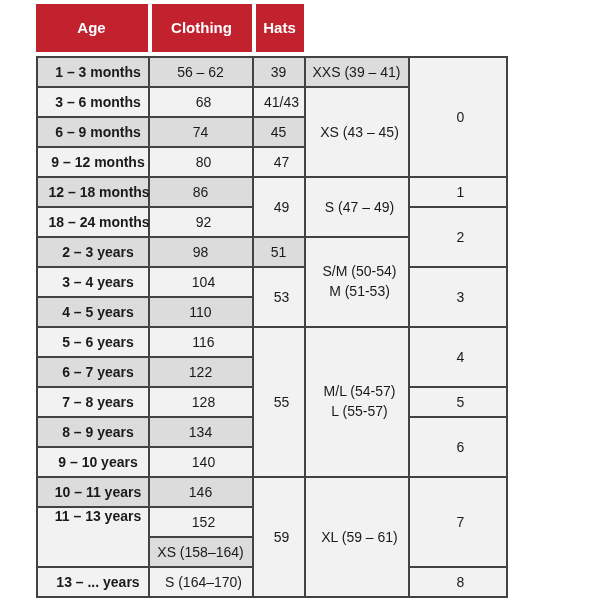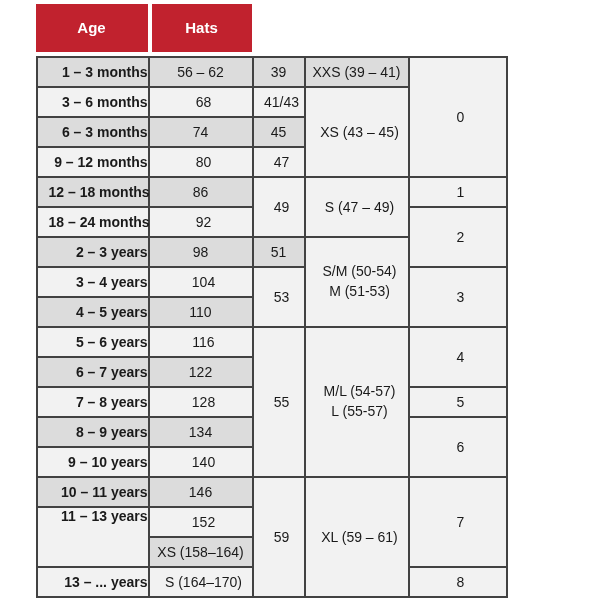--- a/index.html
+++ b/index.html
@@ -50,41 +50,42 @@
     font-size: 14px;
     color: #1a1a1a;
     text-align: center;
     vertical-align: middle;
     white-space: nowrap;
     overflow: visible;
   }
   td.s { background: #dcdcdc; }   
   td.w { background: #f2f2f2; padding-left: 6px; }   
   td.age {
-    text-align: right;
+    text-align: center;
     padding-left: 11px;
     font-weight: bold;
   }
   td.vtop {
     vertical-align: top;
   }
   .two-line {
     display: inline-block;
     text-align: center;
     line-height: 1.4;
     white-space: nowrap;
   }
 </style>
 </head>
 <body>
 
 <div class="chart-wrap">
 
   <div class="head-row">
     <div class="head-cell">Age</div>
+    <div class="head-cell">Clothing</div>
     <div class="head-cell">Hats</div>
   </div>
 
   <table class="size-table">
     <colgroup>
       <col style="width:112px">
         <col style="width:104px">
         <col style="width:52px">
         <col style="width:104px">
         <col style="width:98px">
@@ -97,21 +98,21 @@
         <td class="s">XXS (39 – 41)</td>
         <td class="w" rowspan="4">0</td>
       </tr>
       <tr>
         <td class="age w">3 – 6 months</td>
         <td class="w">68</td>
         <td class="w">41/43</td>
         <td class="w" rowspan="3">XS (43 – 45)</td>
       </tr>
       <tr>
-        <td class="age s">6 – 3 months</td>
+        <td class="age s">6 – 9 months</td>
         <td class="s">74</td>
         <td class="s">45</td>
       </tr>
       <tr>
         <td class="age w">9 – 12 months</td>
         <td class="w">80</td>
         <td class="w">47</td>
       </tr>
       <tr>
         <td class="age s">12 – 18 months</td>

